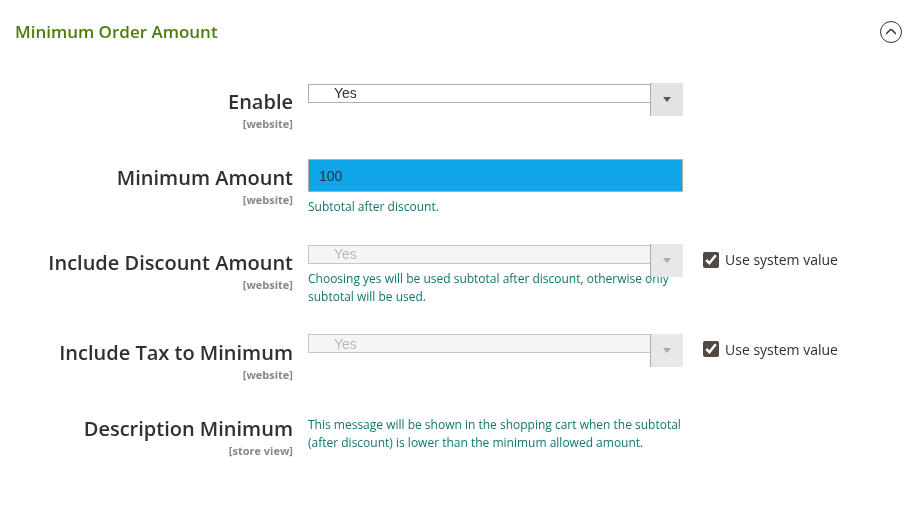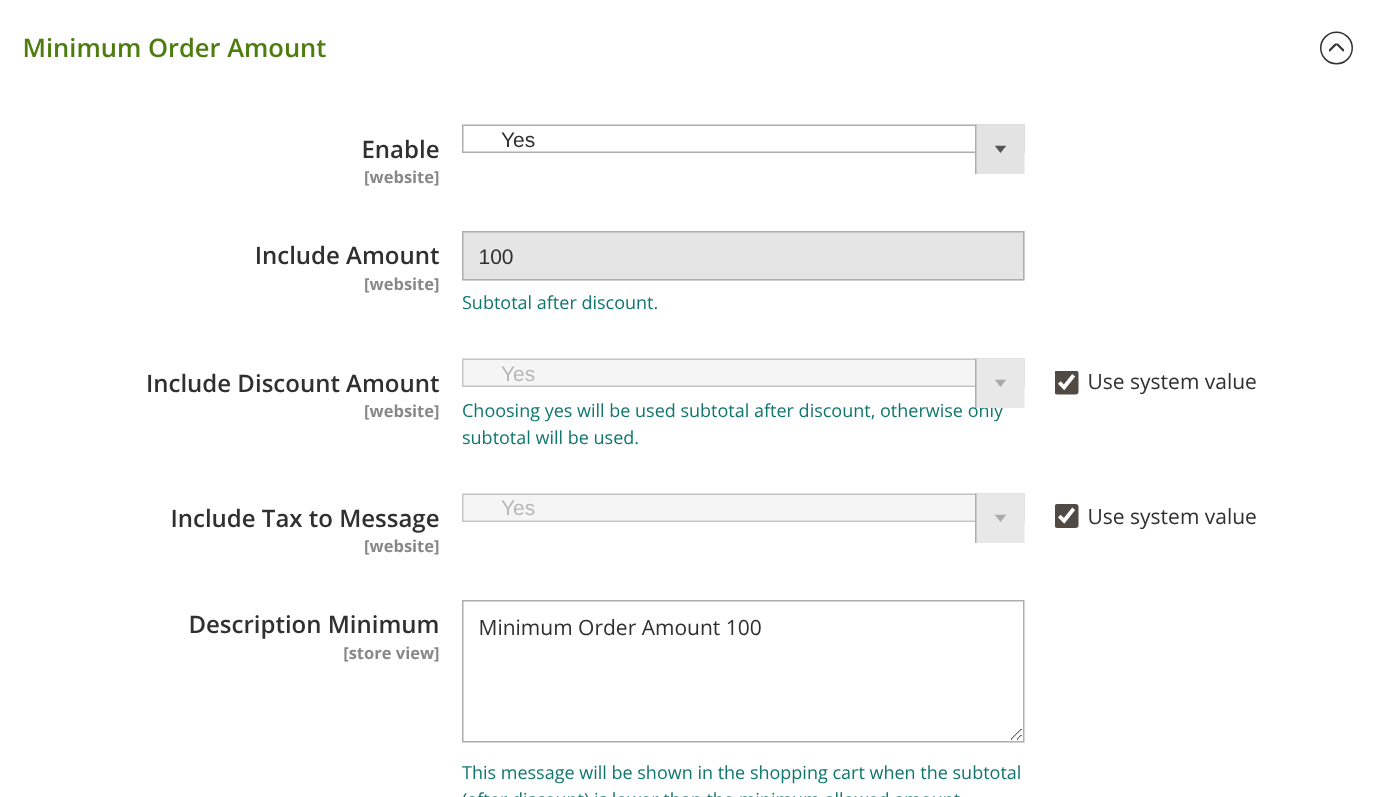--- a/index.html
+++ b/index.html
@@ -45,21 +45,21 @@
       align-items: flex-start;
       margin-bottom: 28px;
     }
     .label-col {
       width: 293px;
       text-align: right;
       padding-right: 15px;
       padding-top: 5px;
     }
     .field-label {
-      font-size: 16px;
+      font-size: 20px;
       color: #303030;
       font-weight: 600;
     }
     .field-scope {
       font-size: 11px;
       color: #888;
       display: block;
       margin-top: 1px;
       font-weight: bold;
     }
@@ -117,21 +117,21 @@
     }
     .select-wrapper.disabled .select-arrow svg {
       fill: #aaa;
     }
     input[type="text"] {
       width: 100%;
       height: 33px;
       padding: 0 10px;
       font-size: 14px;
       border: 1px solid #adadad;
-      background: #e5e5e5;
+      background: #0ea5e9;
       color: #303030;
     }
     textarea {
       width: 100%;
       height: 95px;
       padding: 8px 10px;
       font-size: 14px;
       border: 1px solid #adadad;
       background: #fff;
       color: #303030;
@@ -187,21 +187,21 @@
         <svg viewBox="0 0 8 5">
             <path d="M0 0 L4 5 L8 0 Z"></path>
           </svg>
       </div>
     </div>
   </div>
 </div>
 
 <div class="form-row">
   <div class="label-col">
-    <span class="field-label">Include Amount</span>
+    <span class="field-label">Minimum Amount</span>
     <span class="field-scope">[website]</span>
   </div>
   <div class="input-col">
     <input type="text" value="100" style="">
     <div class="help-text">Subtotal after discount.</div>
   </div>
 </div>
 
 <div class="form-row">
   <div class="label-col">
@@ -224,21 +224,21 @@
   <div class="extra-col">
     <label class="checkbox-wrapper">
       <input type="checkbox" checked="" style="">
       <span class="checkbox-label">Use system value</span>
     </label>
   </div>
 </div>
 
 <div class="form-row">
   <div class="label-col">
-    <span class="field-label">Include Tax to Message</span>
+    <span class="field-label">Include Tax to Minimum</span>
     <span class="field-scope">[website]</span>
   </div>
   <div class="input-col">
     <div class="select-wrapper disabled">
       <select disabled="">
         <option>Yes</option>
       </select>
       <div class="select-arrow">
         <svg viewBox="0 0 8 5">
             <path d="M0 0 L4 5 L8 0 Z"></path>
@@ -253,16 +253,15 @@
     </label>
   </div>
 </div>
 
 <div class="form-row">
   <div class="label-col">
     <span class="field-label">Description Minimum</span>
     <span class="field-scope">[store view]</span>
   </div>
   <div class="input-col">
-    <textarea style="">Minimum Order Amount 100</textarea>
     <div class="help-text">This message will be shown in the shopping cart when the subtotal (after discount) is lower than the minimum allowed amount.</div>
   </div>
 </div>
 
 </body></html>

